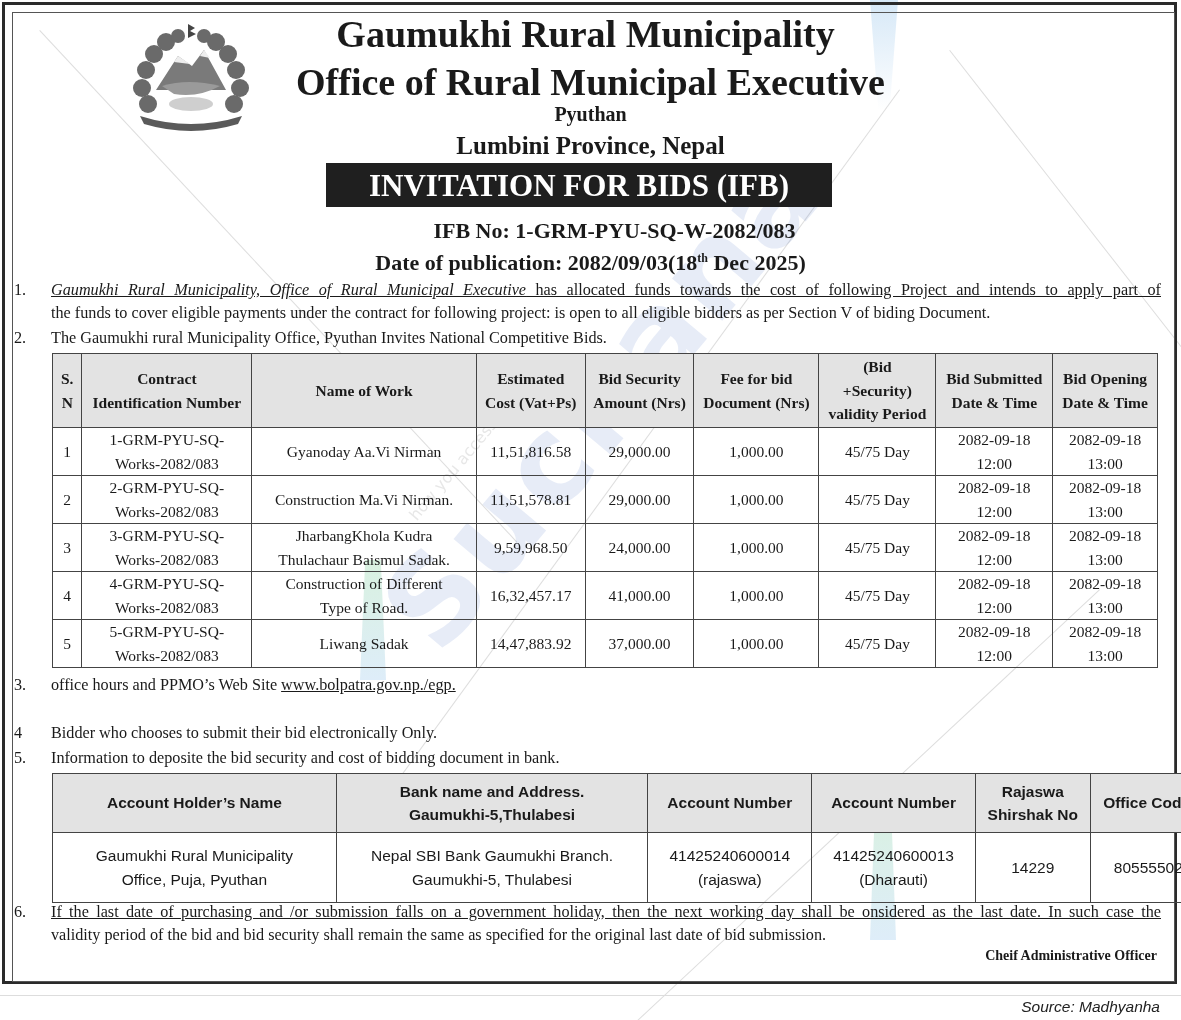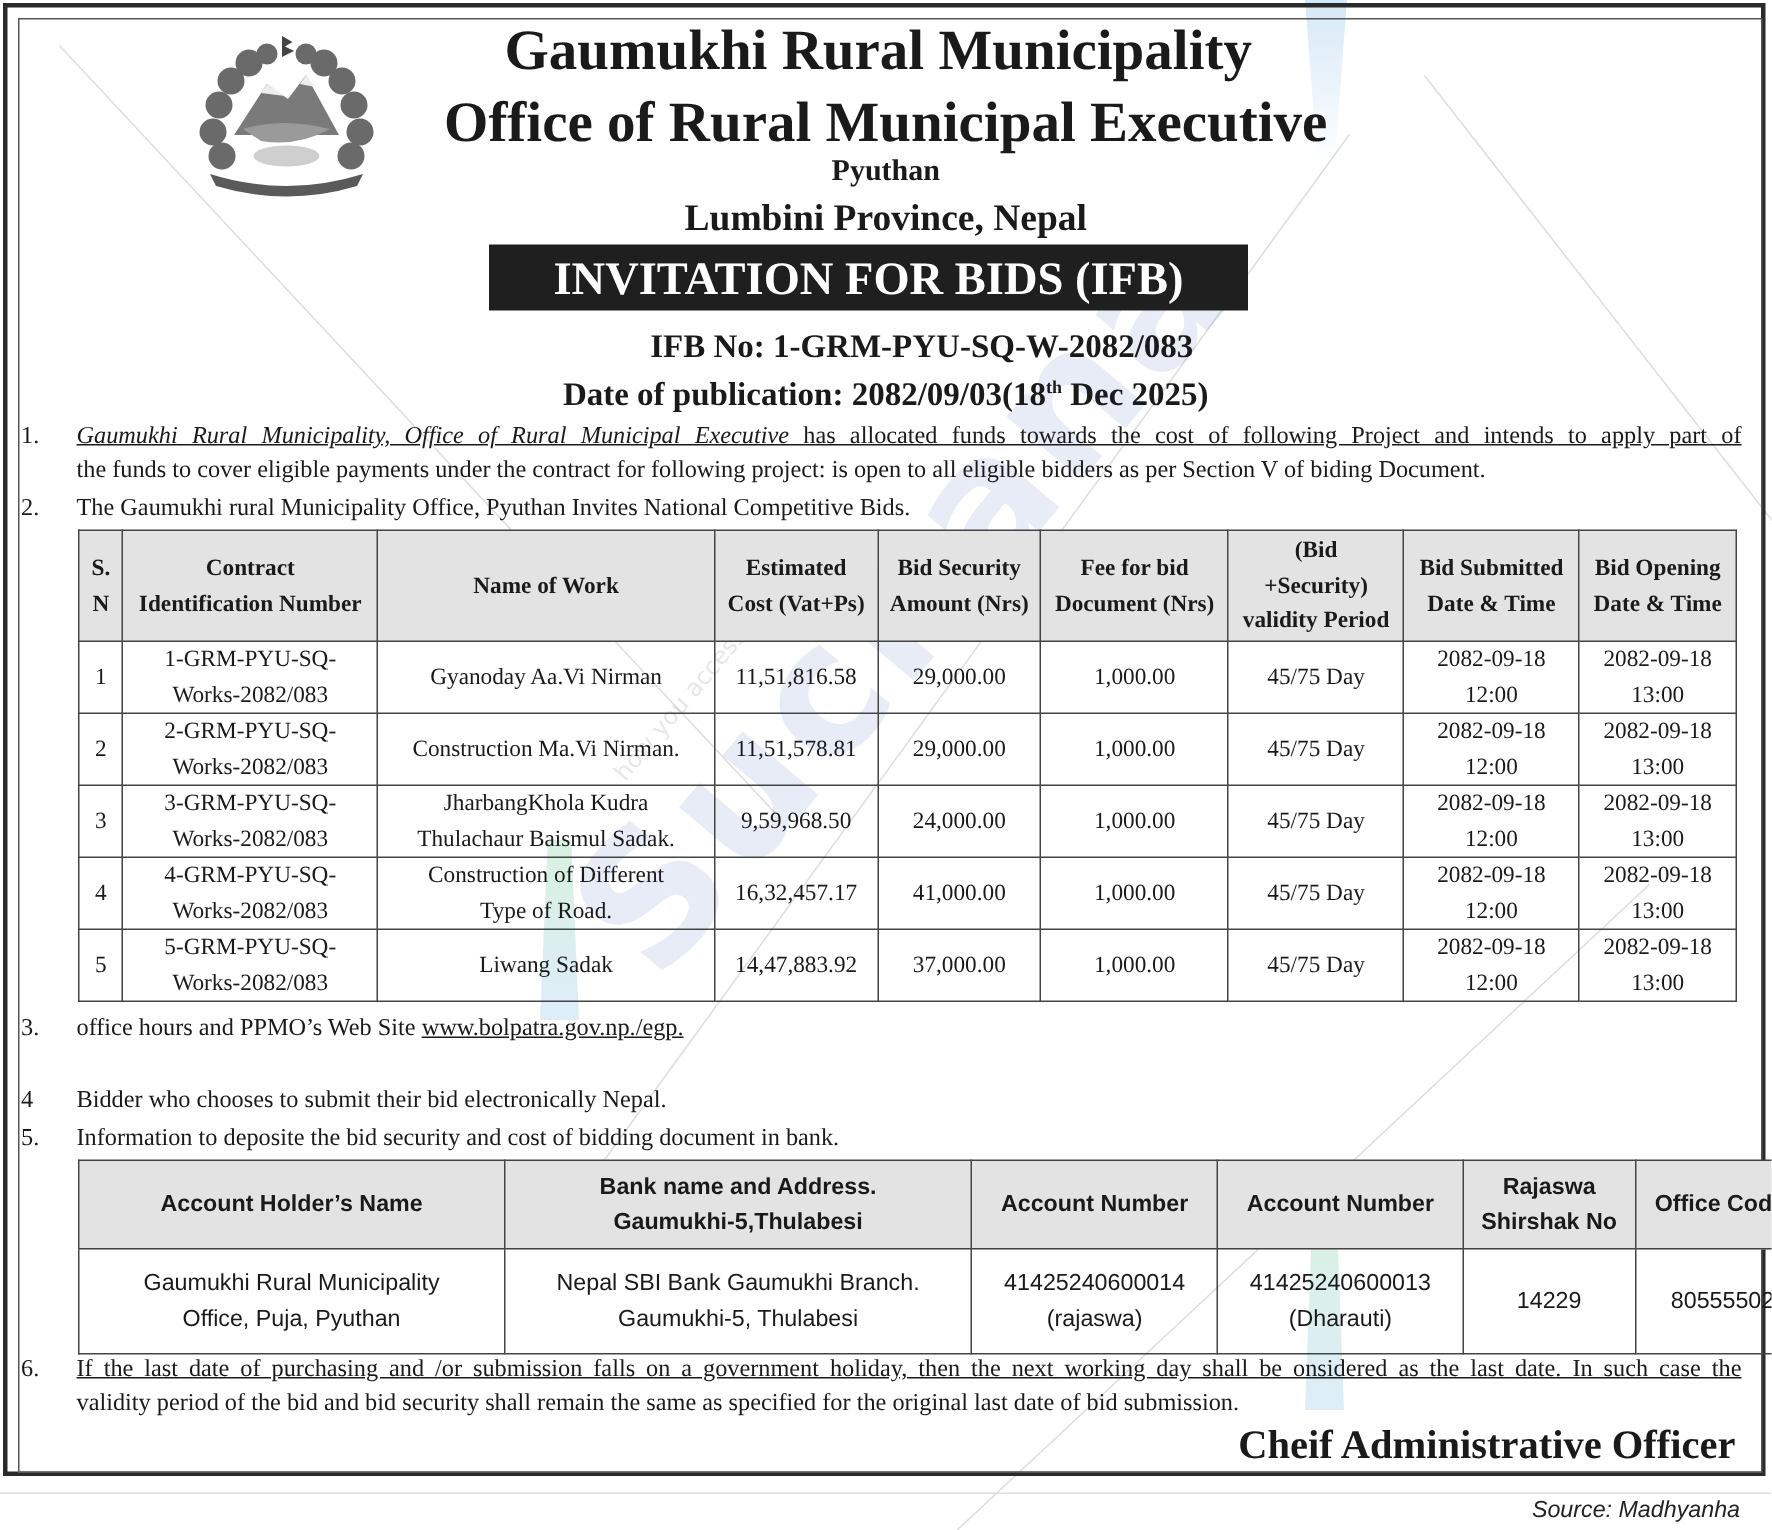--- a/index.html
+++ b/index.html
@@ -33,21 +33,21 @@
 
   table { border-collapse: collapse; position: absolute; font-size: 15.5px; }
   td, th { border: 1px solid #444; text-align: center; vertical-align: middle; padding: 0 3px; line-height: 23.5px; }
   th { background: #e3e3e3; font-weight: bold; }
   .t-main { left: 52px; top: 353px; width: 1106px; }
   .t-main th { height: 73px; }
   .t-main td { height: 47px; }
   .t-bank { left: 52px; top: 773px; width: 1181px; font-family: Liberation Sans, sans-serif; }
   .t-bank th { height: 58px; }
   .t-bank td { height: 69px; }
-  .signature { position: absolute; right: 24px; top: 948px; font-weight: bold; font-size: 27px; }
+  .signature { position: absolute; right: 24px; top: 948px; font-weight: bold; font-size: 14px; }
   .source-line { position: absolute; left: 0; top: 995px; width: 1181px; height: 1px; background: #ddd; }
   .source { position: absolute; right: 21px; top: 998px; font-family: "Liberation Sans", sans-serif; font-style: italic; font-size: 15.5px; color: #222; }
   a.link { color: #1a1a1a; text-decoration: underline; }
 </style>
 </head>
 <body>
 
 <div class="watermark" style="left:0;top:0;width:1181px;height:1020px;">
   <div class="wm-line" style="left:40px;top:30px;width:700px;transform:rotate(47deg);"></div>
   <div class="wm-line" style="left:950px;top:50px;width:700px;transform:rotate(52deg);"></div>
@@ -184,21 +184,21 @@
 
 <div class="para" style="top:674px;">
   <span class="num">3.</span>
   <div class="body">
     <div><span>office hours and PPMO’s Web Site  </span><a class="link">www.bolpatra.gov.np./egp.</a></div>
   </div>
 </div>
 
 <div class="para" style="top:722px;">
   <span class="num">4</span>
-  <div class="body">Bidder  who chooses  to submit their bid electronically Nepal.</div>
+  <div class="body">Bidder  who chooses  to submit their bid electronically Only.</div>
 </div>
 
 <div class="para" style="top:747px;">
   <span class="num">5.</span>
   <div class="body">Information to deposite the bid security and cost of bidding document in bank.</div>
 </div>
 
 <table class="t-bank">
   <thead>
     <tr>

